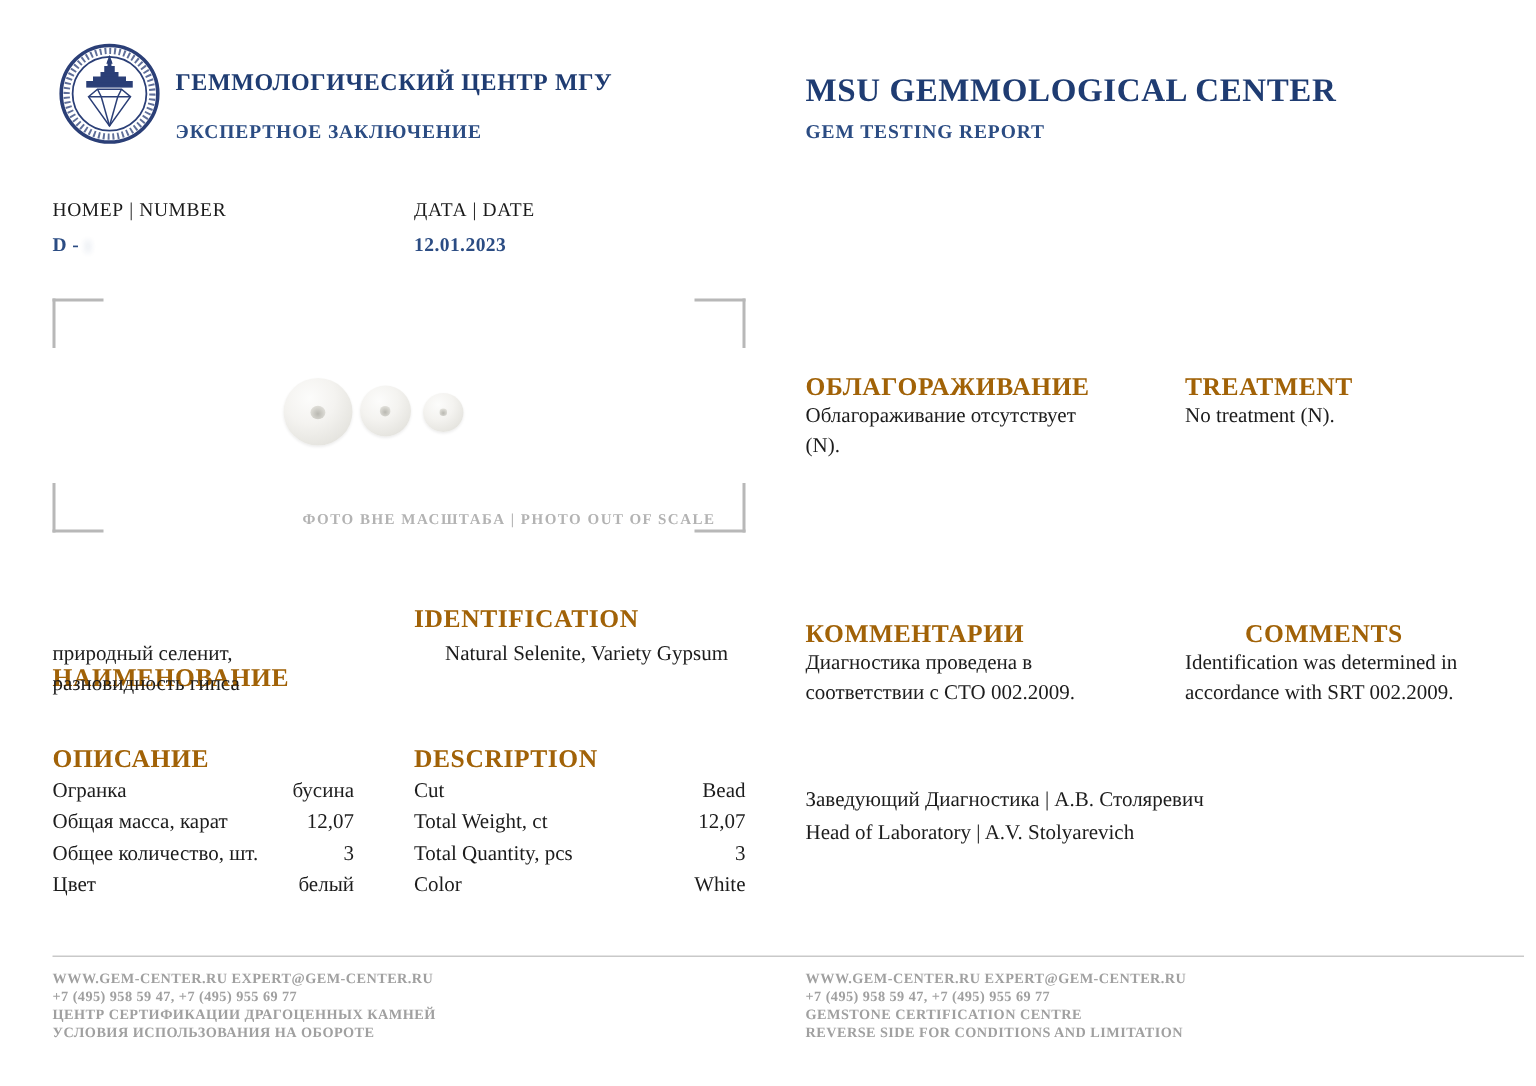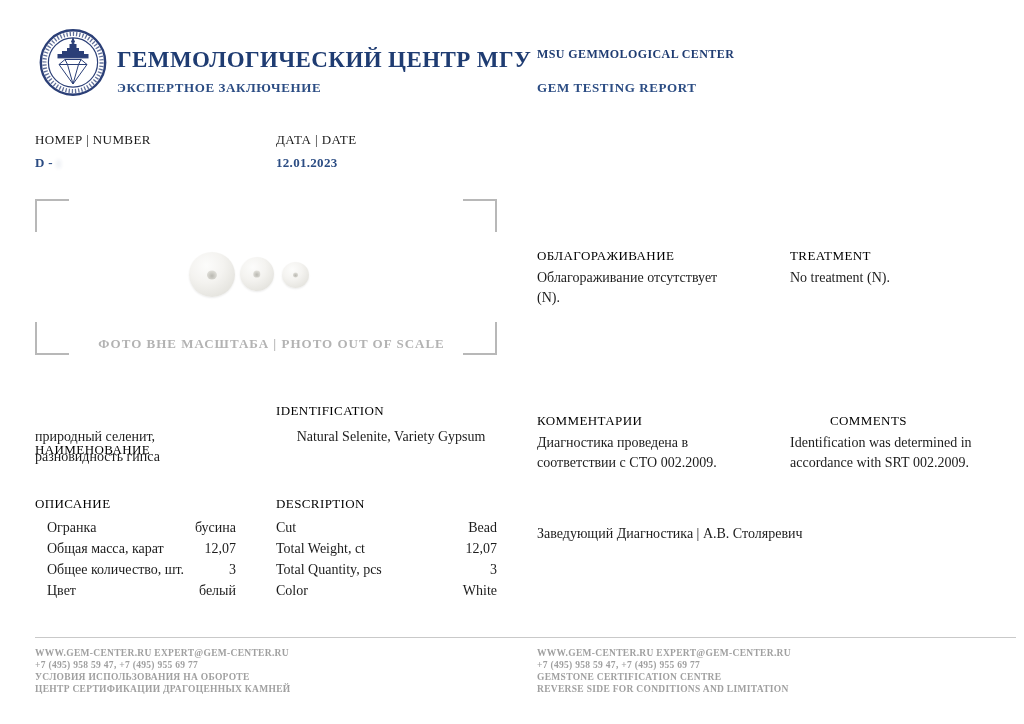--- a/index.html
+++ b/index.html
@@ -3,23 +3,23 @@
 <meta charset="utf-8">
 <style>
   html,body{margin:0;padding:0;background:#ffffff;}
   .page{
     position:relative;width:1024px;height:724px;background:#ffffff;overflow:hidden;
     font-family:"Liberation Serif","DejaVu Serif",serif;color:#1c1c1c;
   }
   .abs{position:absolute;}
   
   .logo{left:39px;top:27px;width:68px;height:71px;}
-  .org-ru{left:117px;top:47px;font-size:23px;letter-spacing:.4px;color:#1f3c72;font-weight:600;}
+  .org-ru{left:117px;top:47px;font-size:16px;letter-spacing:.4px;color:#1f3c72;font-weight:600;}
   .doc-ru{left:117px;top:80px;font-size:13px;letter-spacing:.6px;color:#2b4c83;font-weight:600;}
-  .org-en{left:537px;top:47px;font-size:12px;letter-spacing:.4px;color:#1f3c72;font-weight:600;}
+  .org-en{left:537px;top:47px;font-size:22px;letter-spacing:.4px;color:#1f3c72;font-weight:600;}
   .doc-en{left:537px;top:80px;font-size:13px;letter-spacing:.6px;color:#2b4c83;font-weight:600;}
   
   .lbl{font-size:13px;letter-spacing:.4px;color:#1a1a1a;font-weight:400;}
   .num-label{left:35px;top:132px;}
   .date-label{left:276px;top:132px;}
   .blue-val{font-size:13px;color:#2b4c83;font-weight:600;letter-spacing:.3px;}
   .num-value{left:35px;top:155px;}
   .num-value .redact{filter:blur(2px);opacity:.45;}
   .date-value{left:276px;top:155px;}
   
@@ -31,42 +31,42 @@
   .corner.br{right:0;bottom:0;border-right:2px solid #b8b8b8;border-bottom:2px solid #b8b8b8;}
   .bead{position:absolute;border-radius:50%;
     background:radial-gradient(circle at 38% 30%,#fcfcfb 0%,#f4f3f0 40%,#e6e5e0 75%,#d8d7d1 100%);
     box-shadow:0 1px 2px rgba(0,0,0,.08);}
   .bead1{left:154px;top:53px;width:46px;height:45px;}
   .bead2{left:205px;top:58px;width:34px;height:34px;}
   .bead3{left:247px;top:63px;width:27px;height:26px;}
   .bead-hole{position:absolute;left:50%;top:50%;transform:translate(-50%,-50%);
     width:22%;height:20%;border-radius:50%;
     background:radial-gradient(circle at 50% 60%,#b9b8b1 0%,#d9d8d2 60%,#eceae5 100%);}
-  .photo-caption{position:absolute;left:0;right:20px;bottom:3px;text-align:center;
-    font-size:13px;letter-spacing:1px;color:#b3b3b3;font-weight:600;margin-left:31px;}
+  .photo-caption{position:absolute;left:0;right:20px;bottom:3px;text-align:right;
+    font-size:10px;letter-spacing:1px;color:#b3b3b3;font-weight:600;margin-left:31px;}
   
-  .sec-h{font-size:13px;letter-spacing:.4px;color:#000000;font-weight:400;}
+  .sec-h{font-size:17px;letter-spacing:.4px;color:#a16207;font-weight:700;}
   .body-t{font-size:14px;line-height:20px;color:#1c1c1c;}
   .treat-h-ru{left:537px;top:248px;}
   .treat-h-en{left:790px;top:248px;}
   .treat-b-ru{left:537px;top:268px;width:200px;}
   .treat-b-en{left:790px;top:268px;width:220px;}
   .ident-h-ru{left:35px;top:403px;margin-top:39px;}
   .ident-h-en{left:276px;top:403px;}
   .ident-b-ru{left:35px;top:427px;width:170px;}
   .ident-b-en{left:276px;top:427px;width:230px;text-align:center;}
   .comm-h-ru{left:537px;top:413px;}
   .comm-h-en{left:790px;top:413px;margin-left:40px;}
   .comm-b-ru{left:537px;top:433px;width:210px;}
   .comm-b-en{left:790px;top:433px;width:225px;}
   
   .desc-h-ru{left:35px;top:496px;}
   .desc-h-en{left:276px;top:496px;}
   .drow{position:absolute;left:35px;width:462px;height:21px;font-size:14px;}
-  .drow .l-ru{position:absolute;left:12px;top:0;}
+  .drow .l-ru{position:absolute;left:0;top:0;}
   .drow .v-ru{position:absolute;left:0;top:0;width:201px;text-align:right;}
   .drow .l-en{position:absolute;left:241px;top:0;}
   .drow .v-en{position:absolute;left:241px;top:0;width:221px;text-align:right;}
   .drow0{top:520px;} .drow1{top:541px;} .drow2{top:562px;} .drow3{top:583px;}
   
   .sig{left:537px;top:523px;font-size:14px;line-height:22px;color:#1c1c1c;}
   
   .rule{left:35px;top:637px;width:981px;height:1px;background:#c9c9c9;}
   .foot{top:647px;font-size:9.5px;line-height:12px;letter-spacing:.3px;color:#a0a0a0;font-weight:700;}
   .foot-left{left:35px;}
@@ -166,28 +166,29 @@
   </div>
   <div class="drow drow3">
     <span class="l-ru">Цвет</span>
     <span class="v-ru">белый</span>
     <span class="l-en">Color</span>
     <span class="v-en">White</span>
   </div>
 
   <div class="abs sig">
     <div>Заведующий Диагностика  | А.В. Столяревич</div>
+    <div>Head of Laboratory  | A.V. Stolyarevich</div>
   </div>
 
   <div class="abs rule"></div>
   <div class="abs foot foot-left">
     <div>WWW.GEM-CENTER.RU EXPERT@GEM-CENTER.RU</div>
     <div>+7 (495) 958 59 47, +7 (495) 955 69 77</div>
+    <div>ЦЕНТР СЕРТИФИКАЦИИ ДРАГОЦЕННЫХ КАМНЕЙ</div>
     <div>УСЛОВИЯ ИСПОЛЬЗОВАНИЯ НА ОБОРОТЕ</div>
-    <div>ЦЕНТР СЕРТИФИКАЦИИ ДРАГОЦЕННЫХ КАМНЕЙ</div>
   </div>
   <div class="abs foot foot-right">
     <div>WWW.GEM-CENTER.RU EXPERT@GEM-CENTER.RU</div>
     <div>+7 (495) 958 59 47, +7 (495) 955 69 77</div>
     <div>GEMSTONE CERTIFICATION CENTRE</div>
     <div>REVERSE SIDE FOR CONDITIONS AND LIMITATION</div>
   </div>
 
 </div>
 

